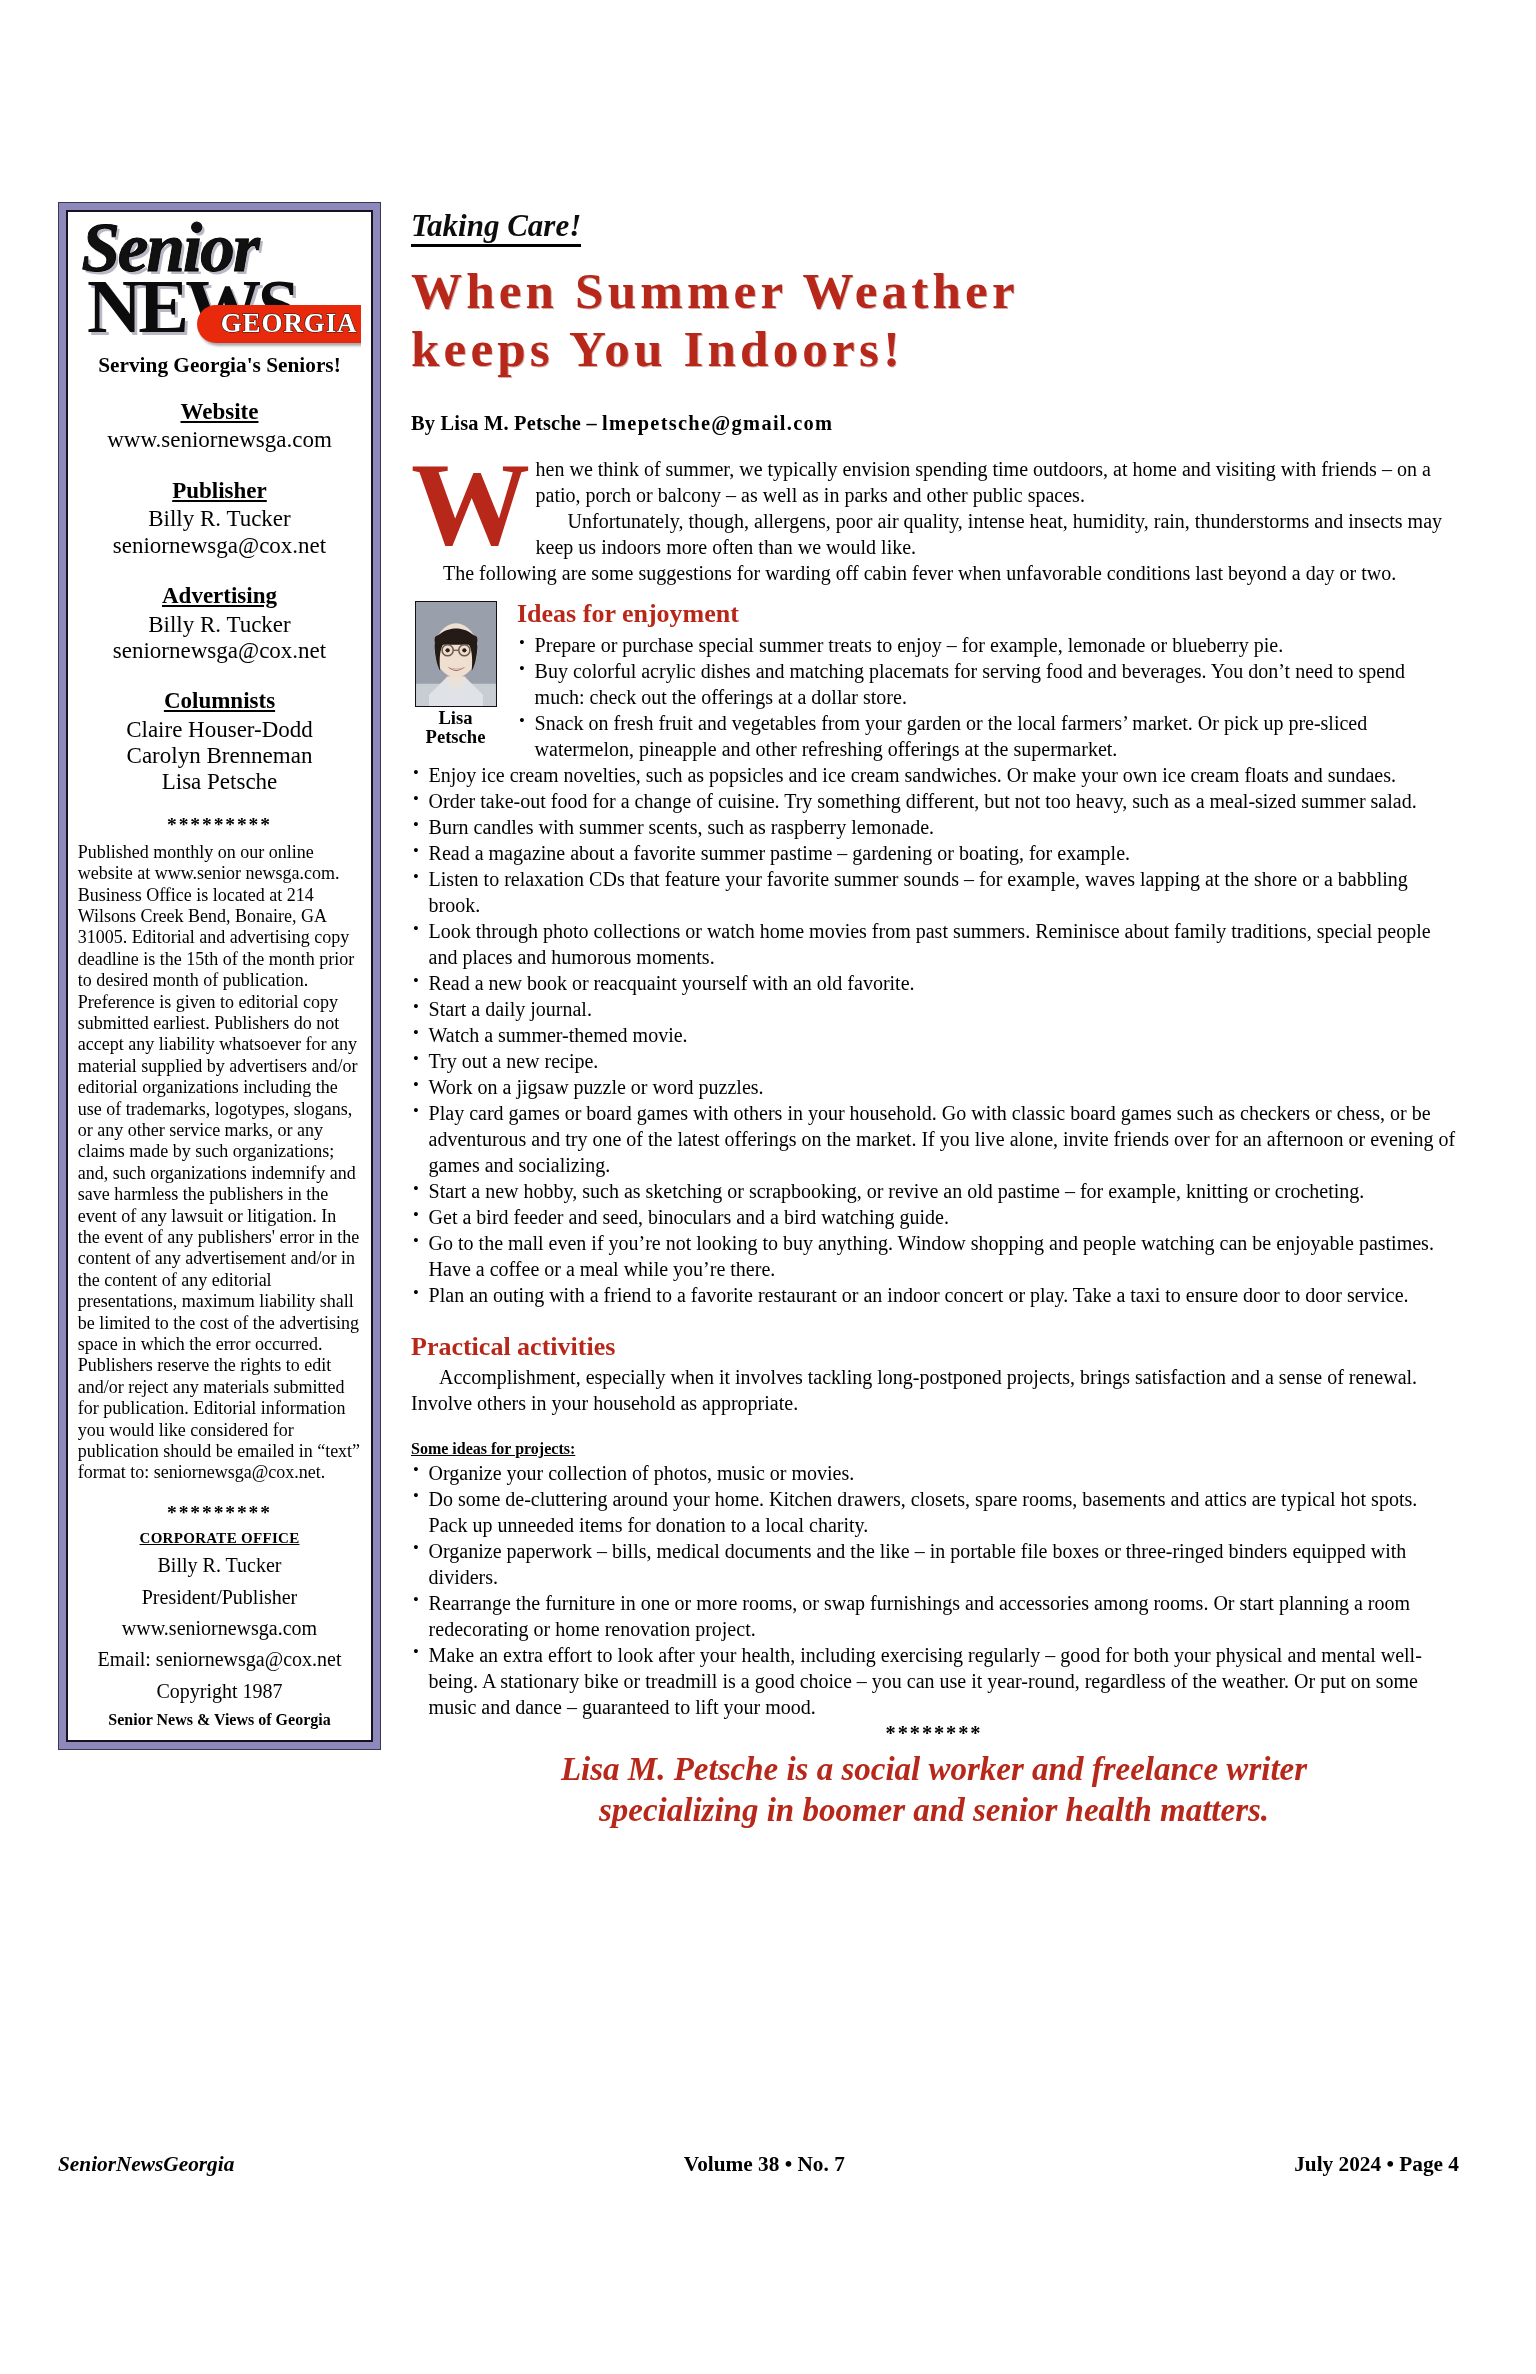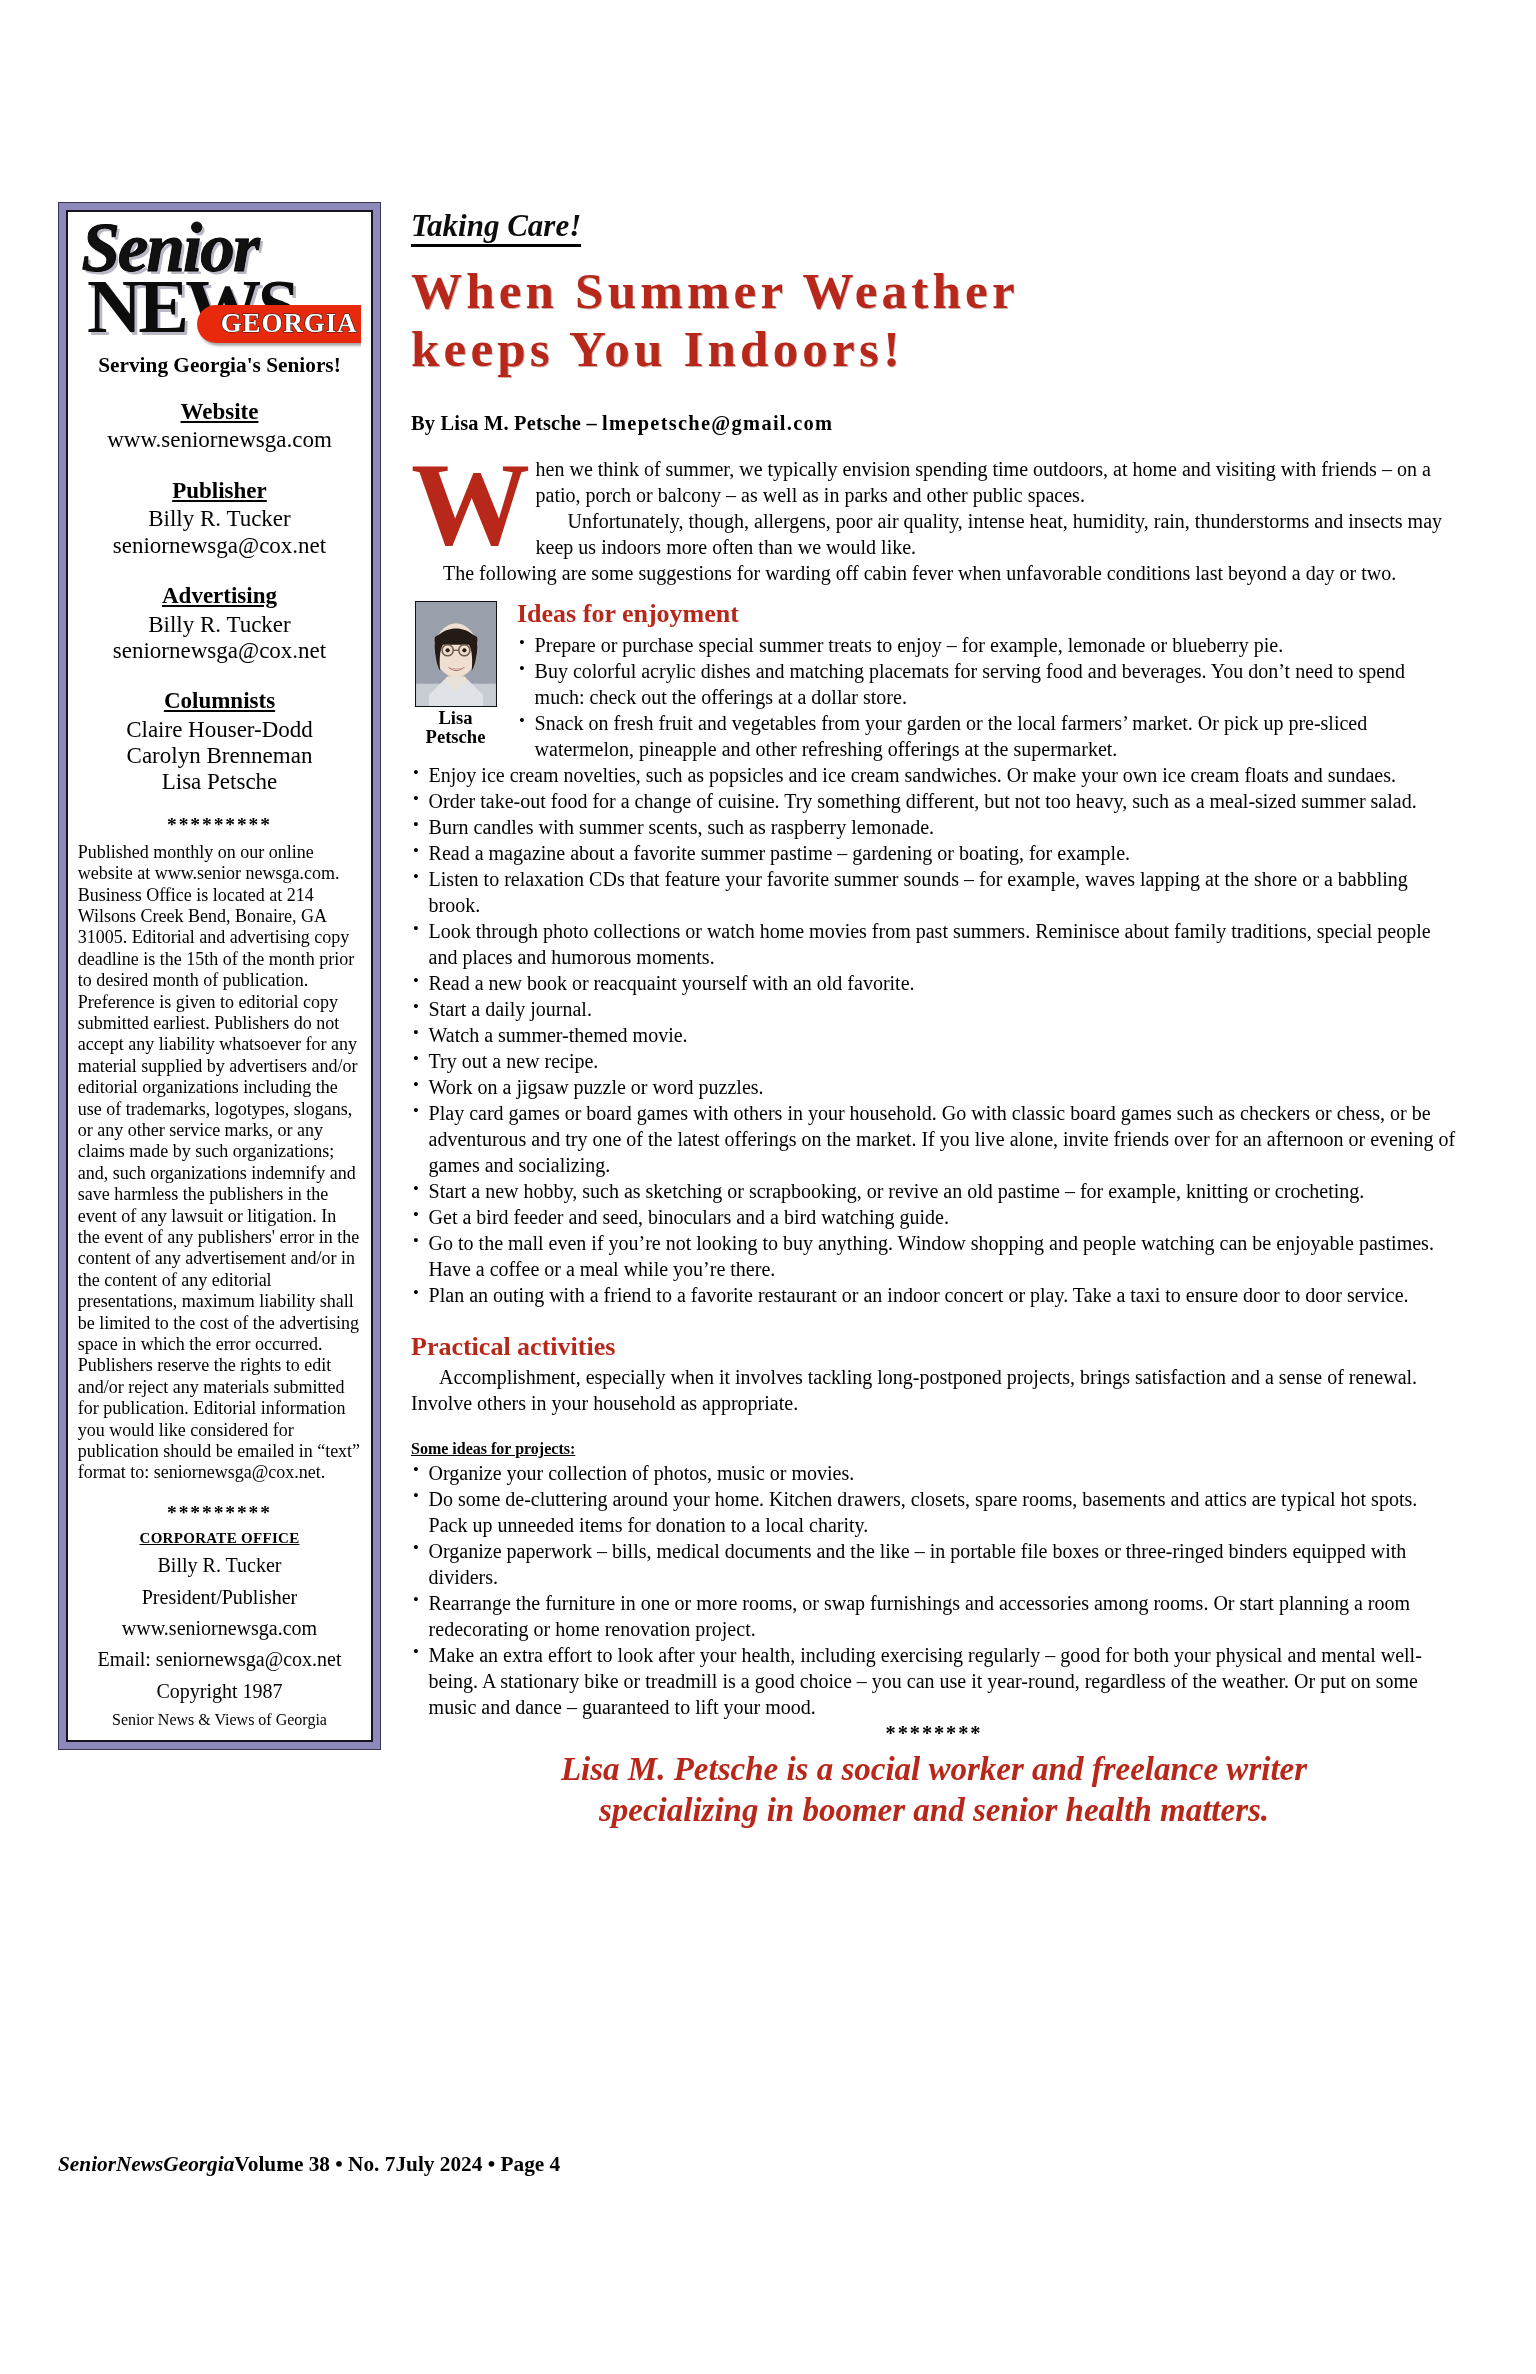--- a/index.html
+++ b/index.html
@@ -138,20 +138,21 @@
   }
   .sb-corp-line {
     text-align: center;
     font-size: 20px;
     margin-bottom: 8.3px;
   }
   .sb-corp-small {
     text-align: center;
     font-size: 16px;
     margin-top: 1.9px;
+    font-weight: bold;
   }
 
   
   .main {
     position: absolute;
     left: 411px;
     top: 209px;
     width: 1046px;
   }
   .kicker {
@@ -295,20 +296,21 @@
     margin-top: 3.7px;
   }
 
   
   .footer {
     position: absolute;
     left: 58px;
     top: 2152px;
     width: 1401px;
     display: flex;
+    justify-content: space-between;
     align-items: baseline;
     font-size: 21.3px;
   }
   .footer .left {
     font-weight: bold;
     font-style: italic;
     font-family: "Liberation Serif", serif;
   }
   .footer .center { font-weight: bold; }
   .footer .right { font-weight: bold; }

